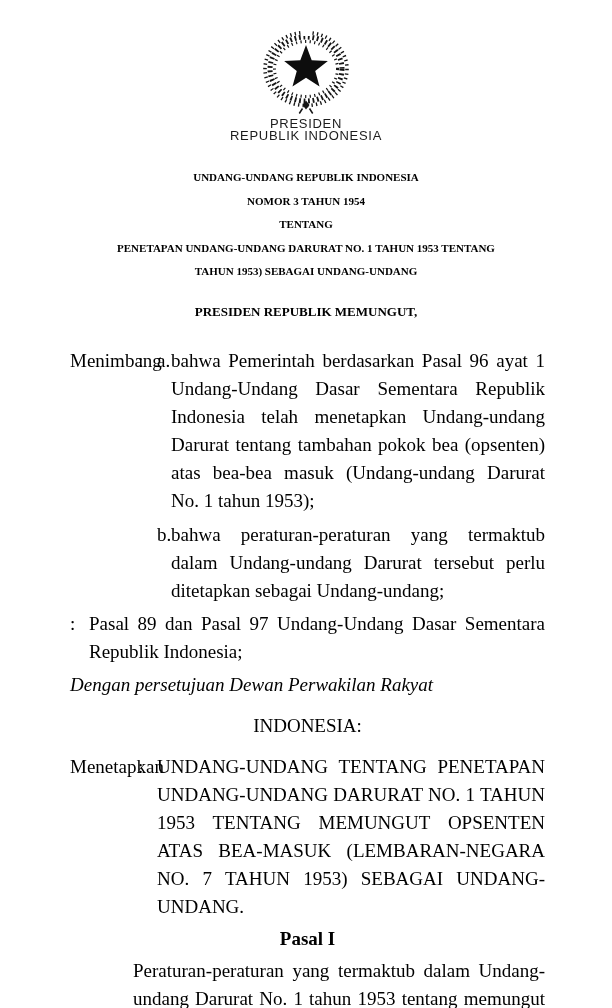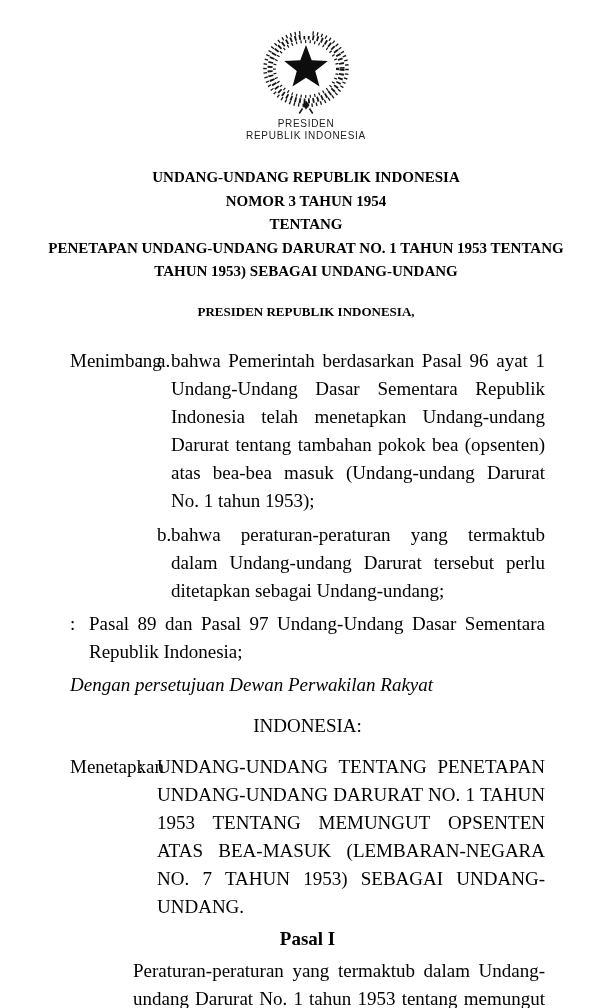--- a/index.html
+++ b/index.html
@@ -7,26 +7,26 @@
   .page {
     width:612px; height:1008px; margin:0 auto; position:relative;
     background:#ffffff; color:#000;
     font-family:"Liberation Serif","DejaVu Serif",serif;
     overflow:hidden;
   }
   .masthead { text-align:center; padding-top:26px; }
   .emblem { display:block; margin:0 auto; }
   .agency {
     font-family:"Liberation Sans","DejaVu Sans",sans-serif;
-    font-size:10px; letter-spacing:0.7px; line-height:11.5px;
+    font-size:13px; letter-spacing:0.7px; line-height:11.5px;
     color:#1c1c1c; margin-top:2px;
   }
   .title-block {
     margin-top:25px; text-align:center;
-    font-weight:bold; font-size:15px; line-height:23.5px;
+    font-weight:bold; font-size:11px; line-height:23.5px;
   }
   .title-line { display:block; }
   .preamble-heading {
     text-align:center; font-weight:bold; font-size:13px;
     margin-top:16px; line-height:23px;
   }
   .content {
     margin:24px 67px 0 70px;
     font-size:19px; line-height:28px;
   }
@@ -70,21 +70,21 @@
   </header>
 
   <div class="title-block">
     <span class="title-line">UNDANG-UNDANG REPUBLIK INDONESIA</span>
     <span class="title-line">NOMOR 3 TAHUN 1954</span>
     <span class="title-line">TENTANG</span>
     <span class="title-line">PENETAPAN UNDANG-UNDANG DARURAT NO. 1 TAHUN 1953 TENTANG</span>
     <span class="title-line">TAHUN 1953) SEBAGAI UNDANG-UNDANG</span>
   </div>
 
-  <div class="preamble-heading">PRESIDEN REPUBLIK INDONESIA,</div>
+  <div class="preamble-heading">PRESIDEN REPUBLIK MEMUNGUT,</div>
 
   <main class="content">
 
     <section class="clause">
       <div class="clause-label">Menimbang</div>
       <div class="clause-colon">:</div>
       <div class="clause-body">
         <div class="citem">
           <div class="citem-marker">a.</div>
           <div class="citem-text">bahwa Pemerintah berdasarkan Pasal 96 ayat 1 Undang-Undang Dasar Sementara Republik Indonesia telah menetapkan Undang-undang Darurat tentang tambahan pokok bea (opsenten) atas bea-bea masuk (Undang-undang Darurat No. 1 tahun 1953);</div>

